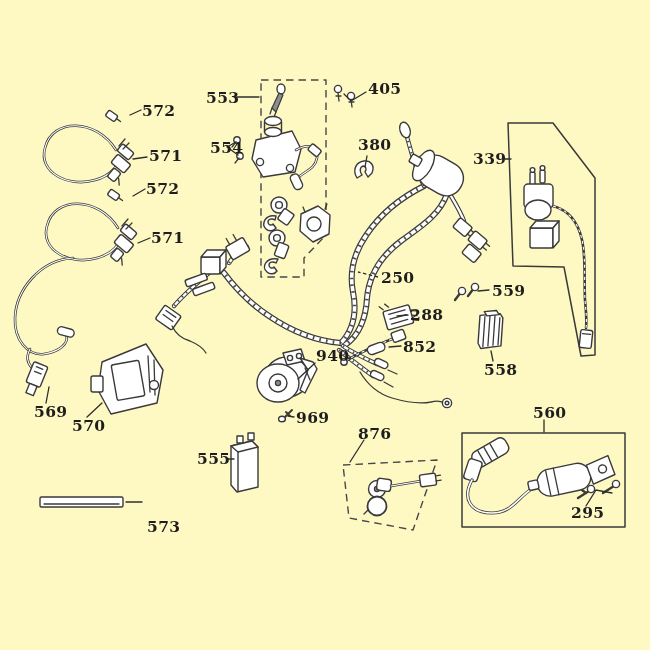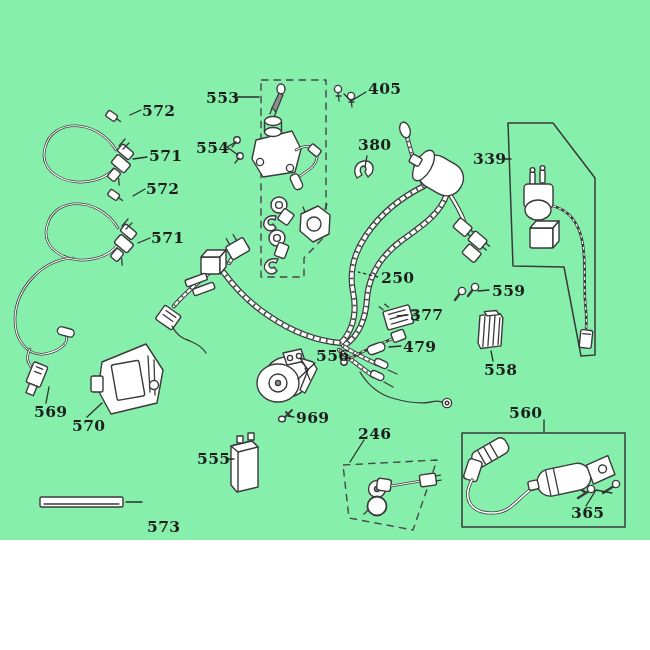--- a/index.html
+++ b/index.html
@@ -1,16 +1,16 @@
 <!DOCTYPE html>
 <html><head>
 <meta charset="utf-8">
 <style>
   html,body{margin:0;padding:0;background:#fff;}
-  .stage{position:relative;width:650px;height:540px;background:#86efac;overflow:hidden;
+  .stage{position:relative;width:650px;height:650px;background:#fef9c3;overflow:hidden;
          font-family:"DejaVu Serif",serif;}
   .stage svg{position:absolute;left:0;top:0;}
   .callout{position:absolute;font-weight:700;font-size:15.5px;color:#1e1e1e;
            letter-spacing:.4px;line-height:1;white-space:nowrap;}
   
   .ln{fill:none;stroke:#3a3a3a;stroke-width:1.4;stroke-linecap:round;stroke-linejoin:round}
   .fw{fill:#ffffff;stroke:#3a3a3a;stroke-width:1.4;stroke-linejoin:round}
   .fg{fill:#8d8d8d;stroke:#3a3a3a;stroke-width:1.2;stroke-linejoin:round}
   .tube{fill:none;stroke:#3a3a3a;stroke-width:6;stroke-linecap:round}
   .tubein{fill:none;stroke:#ffffff;stroke-width:3.6;stroke-linecap:round}
@@ -390,36 +390,36 @@
     <path class="leader" d="M87,417 L102,403"></path>
     <path class="leader" d="M544,420 L544,432"></path>
     <path class="leader" d="M364,440 L350,462"></path>
     <path class="leader" d="M228,459 L234,459"></path>
     <path class="leader" d="M586,506 L596,490 L612,493"></path>
     <path class="leader" d="M142,502 L126,502"></path>
   </g>
 </svg>
 
 <div class="callout" style="left:206px;top:90px">553</div>
-<div class="callout" style="left:196px;top:140px">554</div>
+<div class="callout" style="left:210px;top:140px">554</div>
 <div class="callout" style="left:368px;top:81px">405</div>
 <div class="callout" style="left:358px;top:137px">380</div>
 <div class="callout" style="left:473px;top:151px">339</div>
 <div class="callout" style="left:142px;top:103px">572</div>
 <div class="callout" style="left:149px;top:148px">571</div>
 <div class="callout" style="left:146px;top:181px">572</div>
 <div class="callout" style="left:151px;top:230px">571</div>
 <div class="callout" style="left:381px;top:270px">250</div>
 <div class="callout" style="left:492px;top:283px">559</div>
-<div class="callout" style="left:410px;top:307px">377</div>
-<div class="callout" style="left:403px;top:339px">479</div>
-<div class="callout" style="left:316px;top:348px">556</div>
+<div class="callout" style="left:410px;top:307px">288</div>
+<div class="callout" style="left:403px;top:339px">852</div>
+<div class="callout" style="left:316px;top:348px">940</div>
 <div class="callout" style="left:484px;top:362px">558</div>
 <div class="callout" style="left:296px;top:410px">969</div>
 <div class="callout" style="left:34px;top:404px">569</div>
 <div class="callout" style="left:72px;top:418px">570</div>
-<div class="callout" style="left:509px;top:405px">560</div>
-<div class="callout" style="left:358px;top:426px">246</div>
+<div class="callout" style="left:533px;top:405px">560</div>
+<div class="callout" style="left:358px;top:426px">876</div>
 <div class="callout" style="left:197px;top:451px">555</div>
-<div class="callout" style="left:571px;top:505px">365</div>
+<div class="callout" style="left:571px;top:505px">295</div>
 <div class="callout" style="left:147px;top:519px">573</div>
 
 </div>
 
 </body></html>

